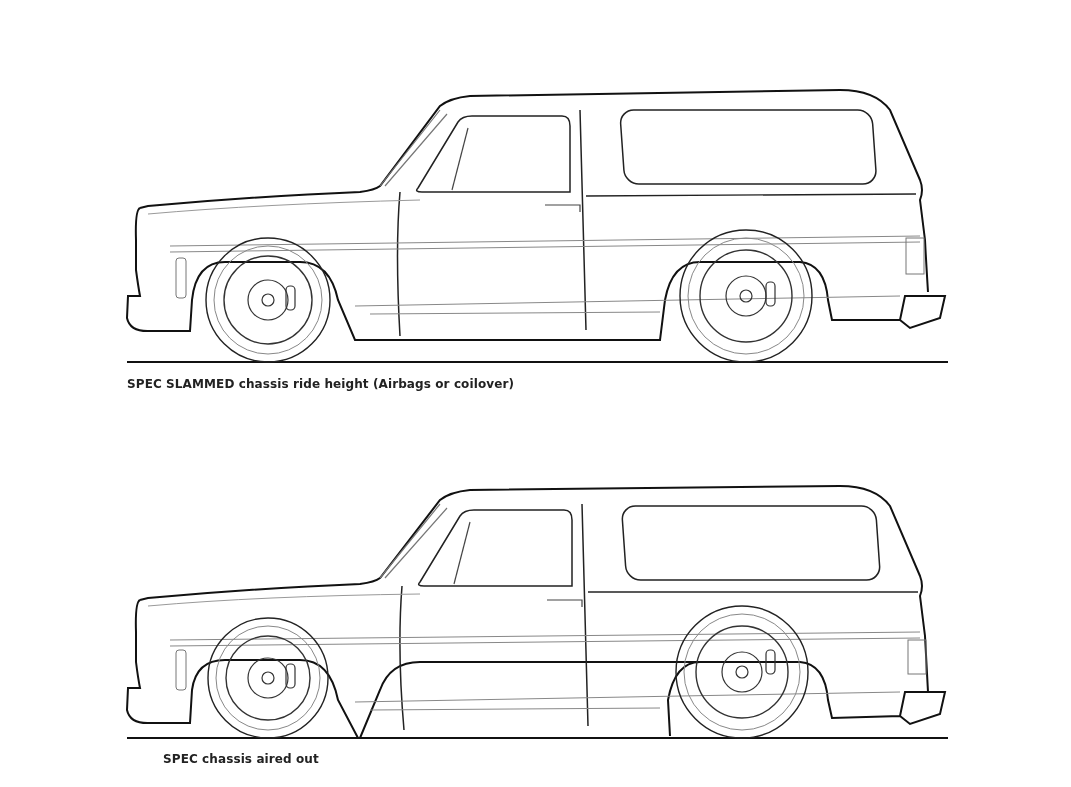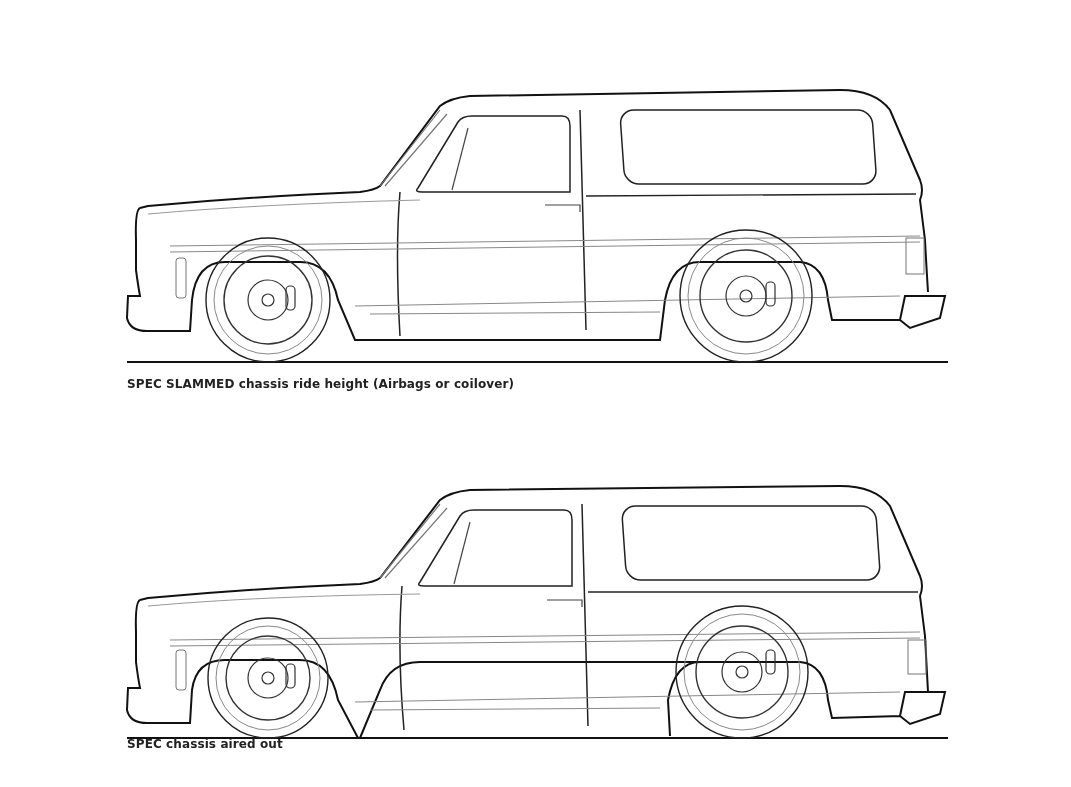--- a/index.html
+++ b/index.html
@@ -3,21 +3,21 @@
 <meta charset="utf-8">
 <style>
   html, body { margin:0; padding:0; background:#ffffff; }
   body { width:1071px; height:787px; position:relative; overflow:hidden; font-family:"DejaVu Sans", sans-serif; }
   .figure { position:absolute; left:0; width:1071px; }
   .fig-top { top:0; height:400px; }
   .fig-bottom { top:400px; height:387px; }
   svg.truck { position:absolute; left:0; top:0; }
   .caption { position:absolute; left:127px; font-size:12px; font-weight:bold; color:#222; letter-spacing:0.1px; white-space:nowrap;text-align:center; }
   .cap-top { top:377px; }
-  .cap-bottom { top:337px; }
+  .cap-bottom { top:352px;margin-left:36px; }
 </style>
 </head>
 <body>
 
 <div class="figure fig-top">
   <svg class="truck" width="1071" height="400" viewBox="0 0 1071 400">
 
     <line x1="127" y1="362" x2="948" y2="362" stroke="#111" stroke-width="2"></line>
 
     <path d="M140 208 L148 206 Q260 196 360 192 Q375 190 380 186 L440 106 Q450 98 470 96 L840 90 Q875 90 890 110 L920 180 Q924 190 920 200 L925 240 Q926 260 928 292" fill="none" stroke="#111" stroke-width="2"></path>

